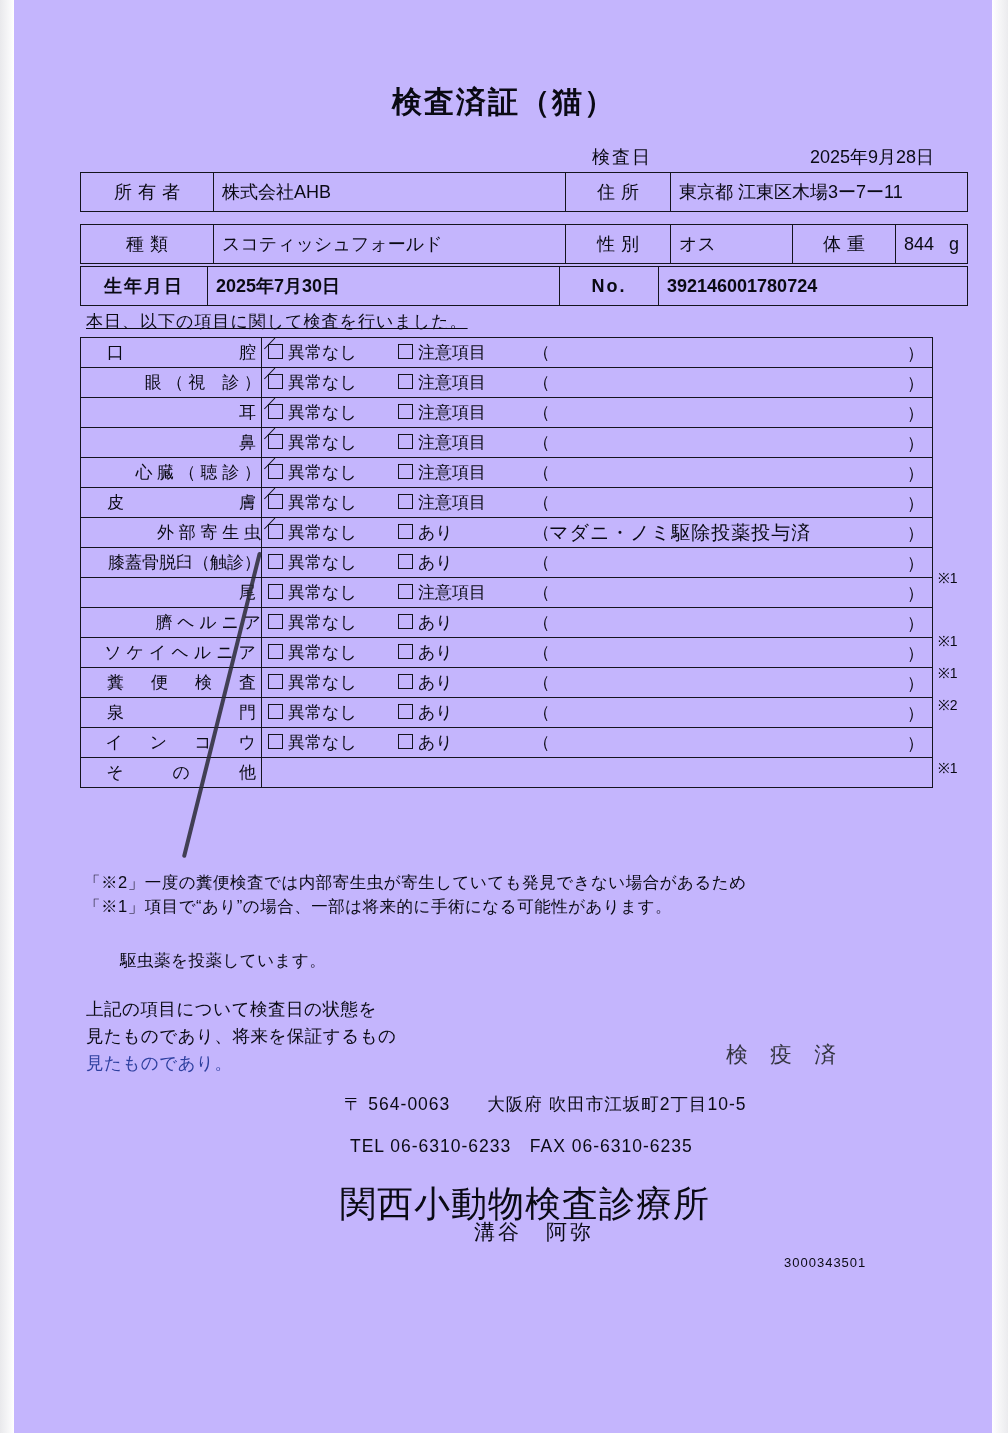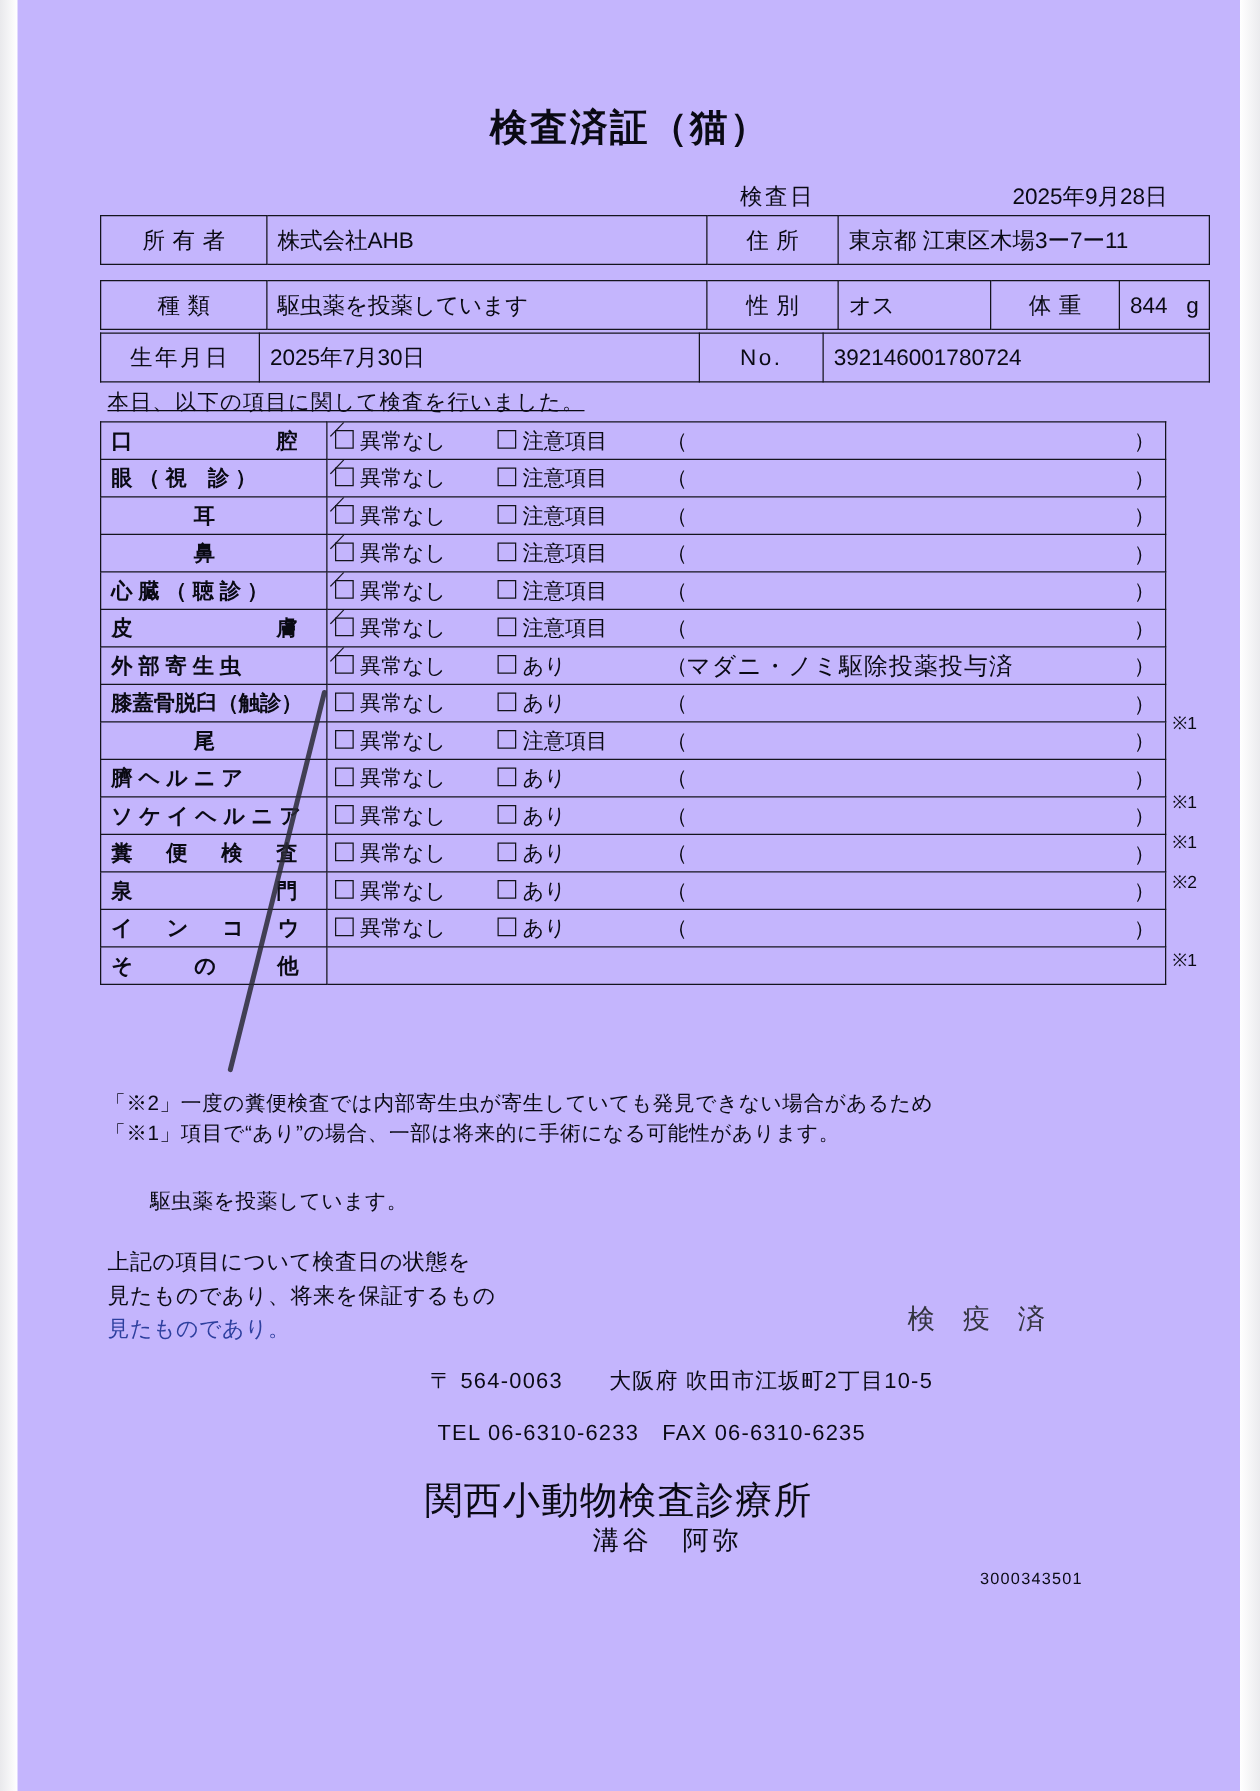--- a/index.html
+++ b/index.html
@@ -89,21 +89,21 @@
   }
   .val {
     text-align: left;
   }
   .val-right {
     text-align: right;
   }
 
   #owner-table { top: 172px; left: 80px; width: 888px; }
   #breed-table { top: 224px; left: 80px; width: 888px; }
-  #birth-table { top: 266px; left: 80px; width: 888px; }
+  #birth-table { top: 266px; left: 80px; width: 888px; font-weight: bold; }
 
   .note-line {
     position: absolute;
     top: 310px;
     left: 86px;
     font-size: 17px;
     letter-spacing: 1px;
     text-decoration: underline;
   }
 
@@ -118,25 +118,24 @@
   }
   #check-table td {
     border: 1.3px solid #14141e;
     height: 29px;
     font-size: 17px;
     padding: 0;
     vertical-align: middle;
   }
   .ci-name {
     width: 172px;
-    text-align: left;
+    text-align: right;
     letter-spacing: 5px;
     padding-left: 8px !important;
     white-space: nowrap;
-    font-weight: bold;
   }
   .ci-name.narrow { letter-spacing: 0px; font-size: 16px; }
   .ci-body {
     padding-left: 6px !important;
     position: relative;
   }
   .opts {
     display: flex;
     align-items: center;
     gap: 0;
@@ -231,21 +230,21 @@
     position: absolute;
     left: 350px;
     top: 1134px;
     font-size: 17.5px;
     letter-spacing: 1px;
   }
   .clinic {
     position: absolute;
     left: 340px;
     top: 1180px;
-    font-size: 30px;
+    font-size: 36px;
     letter-spacing: 1px;
   }
   .doctor {
     position: absolute;
     left: 474px;
     top: 1218px;
     font-size: 21px;
     letter-spacing: 3px;
   }
   .serial {
@@ -274,21 +273,21 @@
       <td class="lbl" style="width:82px">住所</td>
       <td class="val">東京都 江東区木場3ー7ー11</td>
     </tr>
   </tbody>
     </table>
 
   <table class="tbl" id="breed-table">
     <tbody>
         <tr>
       <td class="lbl" style="width:110px">種類</td>
-      <td class="val" style="width:335px">駆虫薬を投薬しています</td>
+      <td class="val" style="width:335px">スコティッシュフォールド</td>
       <td class="lbl" style="width:82px">性別</td>
       <td class="val" style="width:105px">オス</td>
       <td class="lbl" style="width:80px">体重</td>
       <td class="val-right">
         <span>844</span>
         <span style="margin-left:10px">g</span>
       </td>
     </tr>
   </tbody>
     </table>

